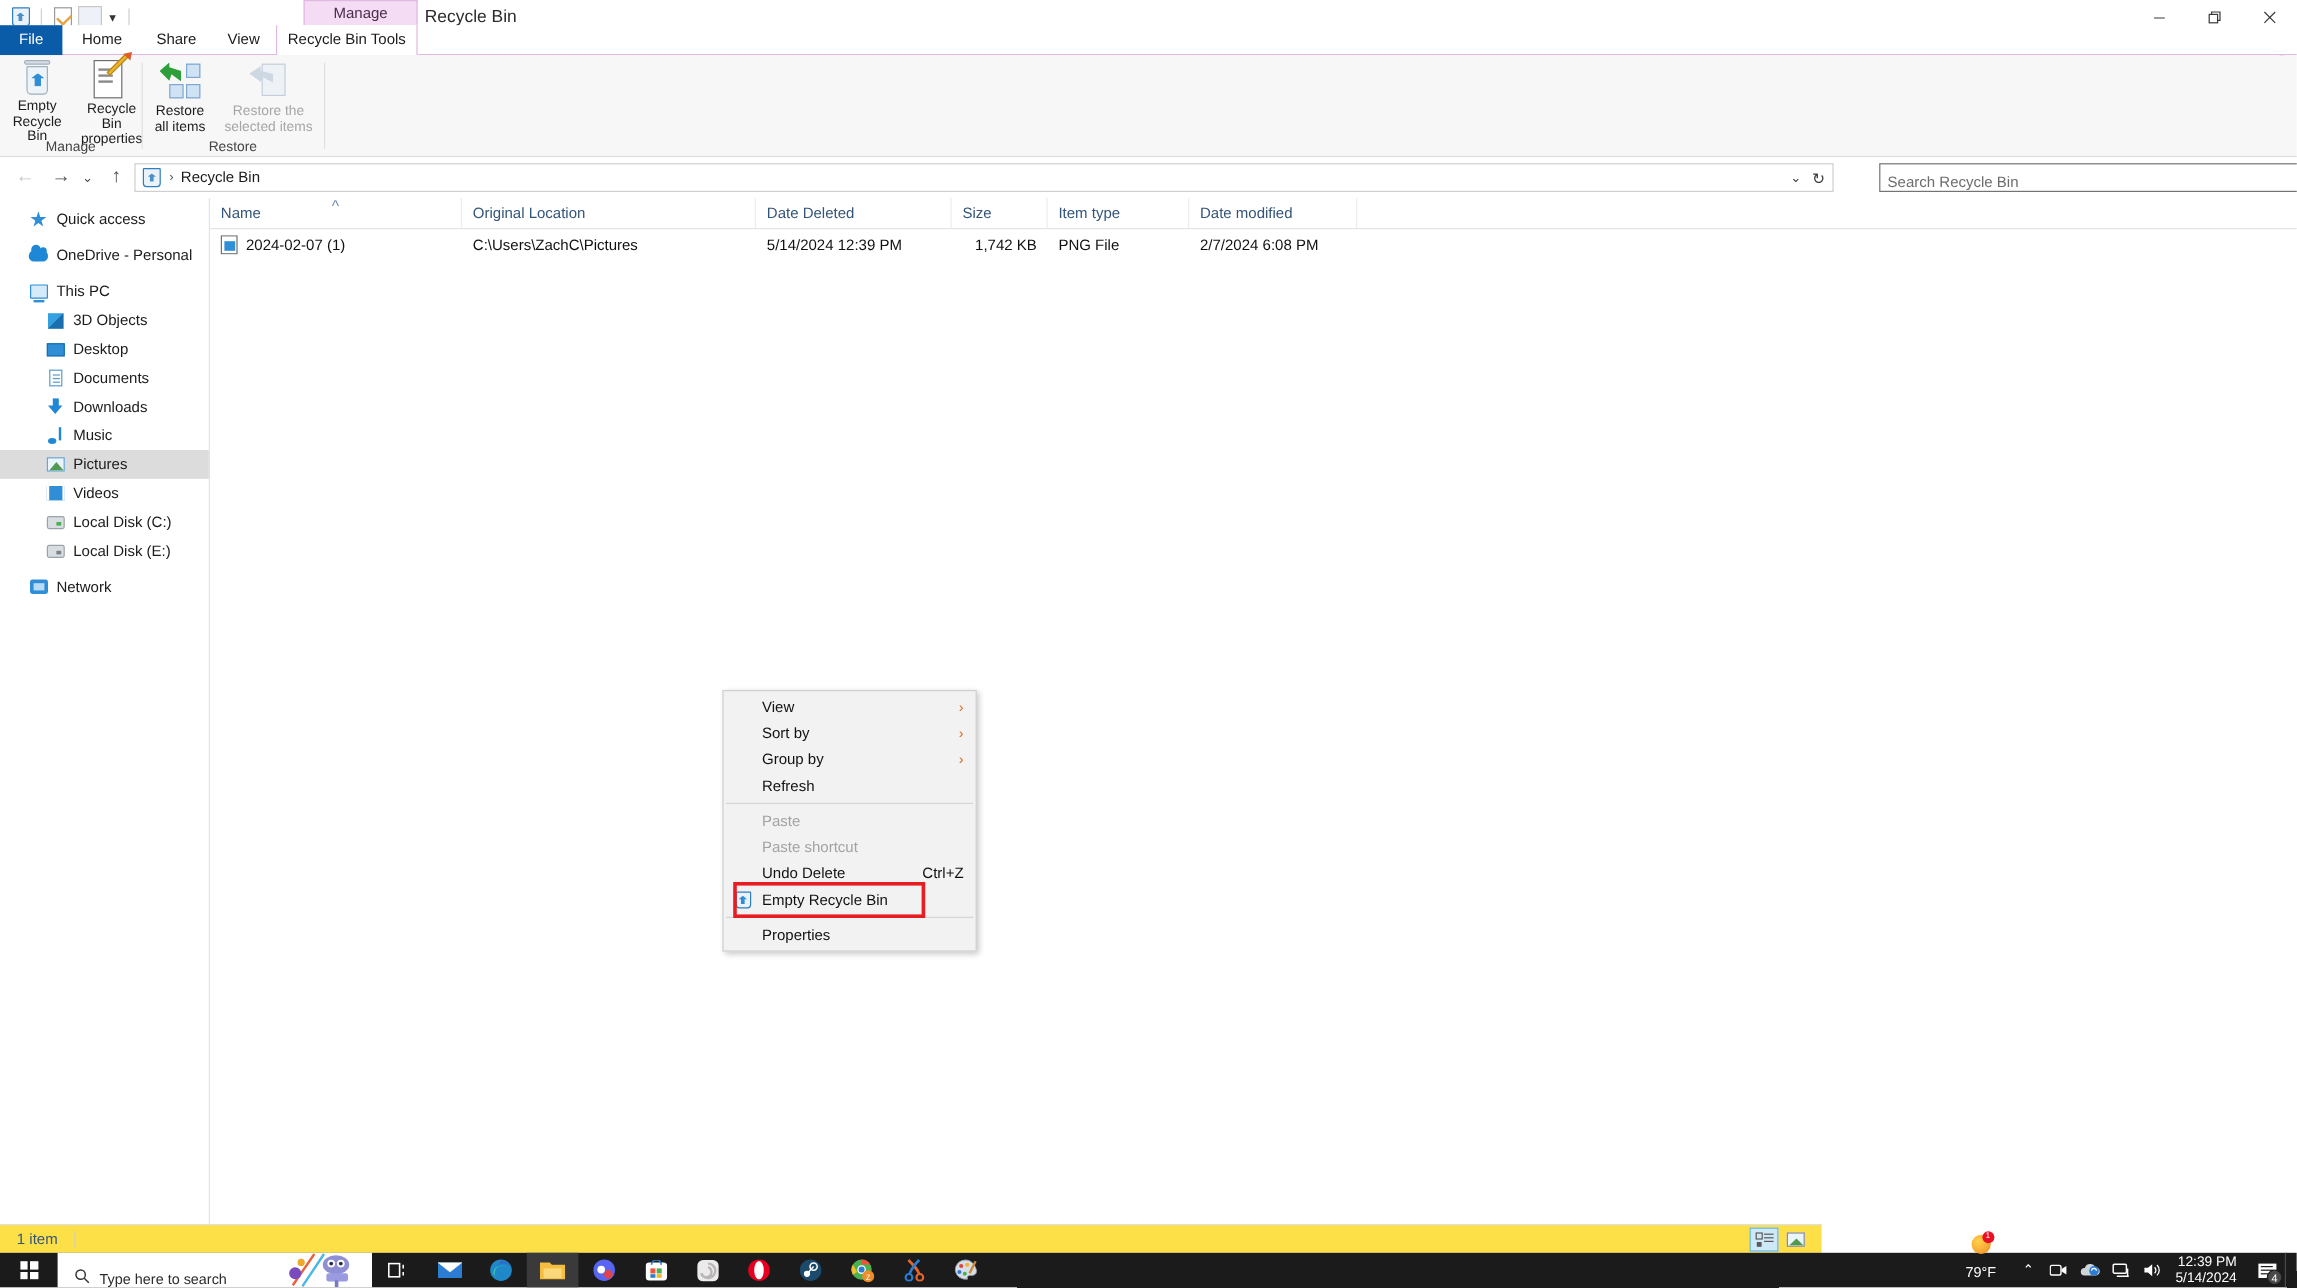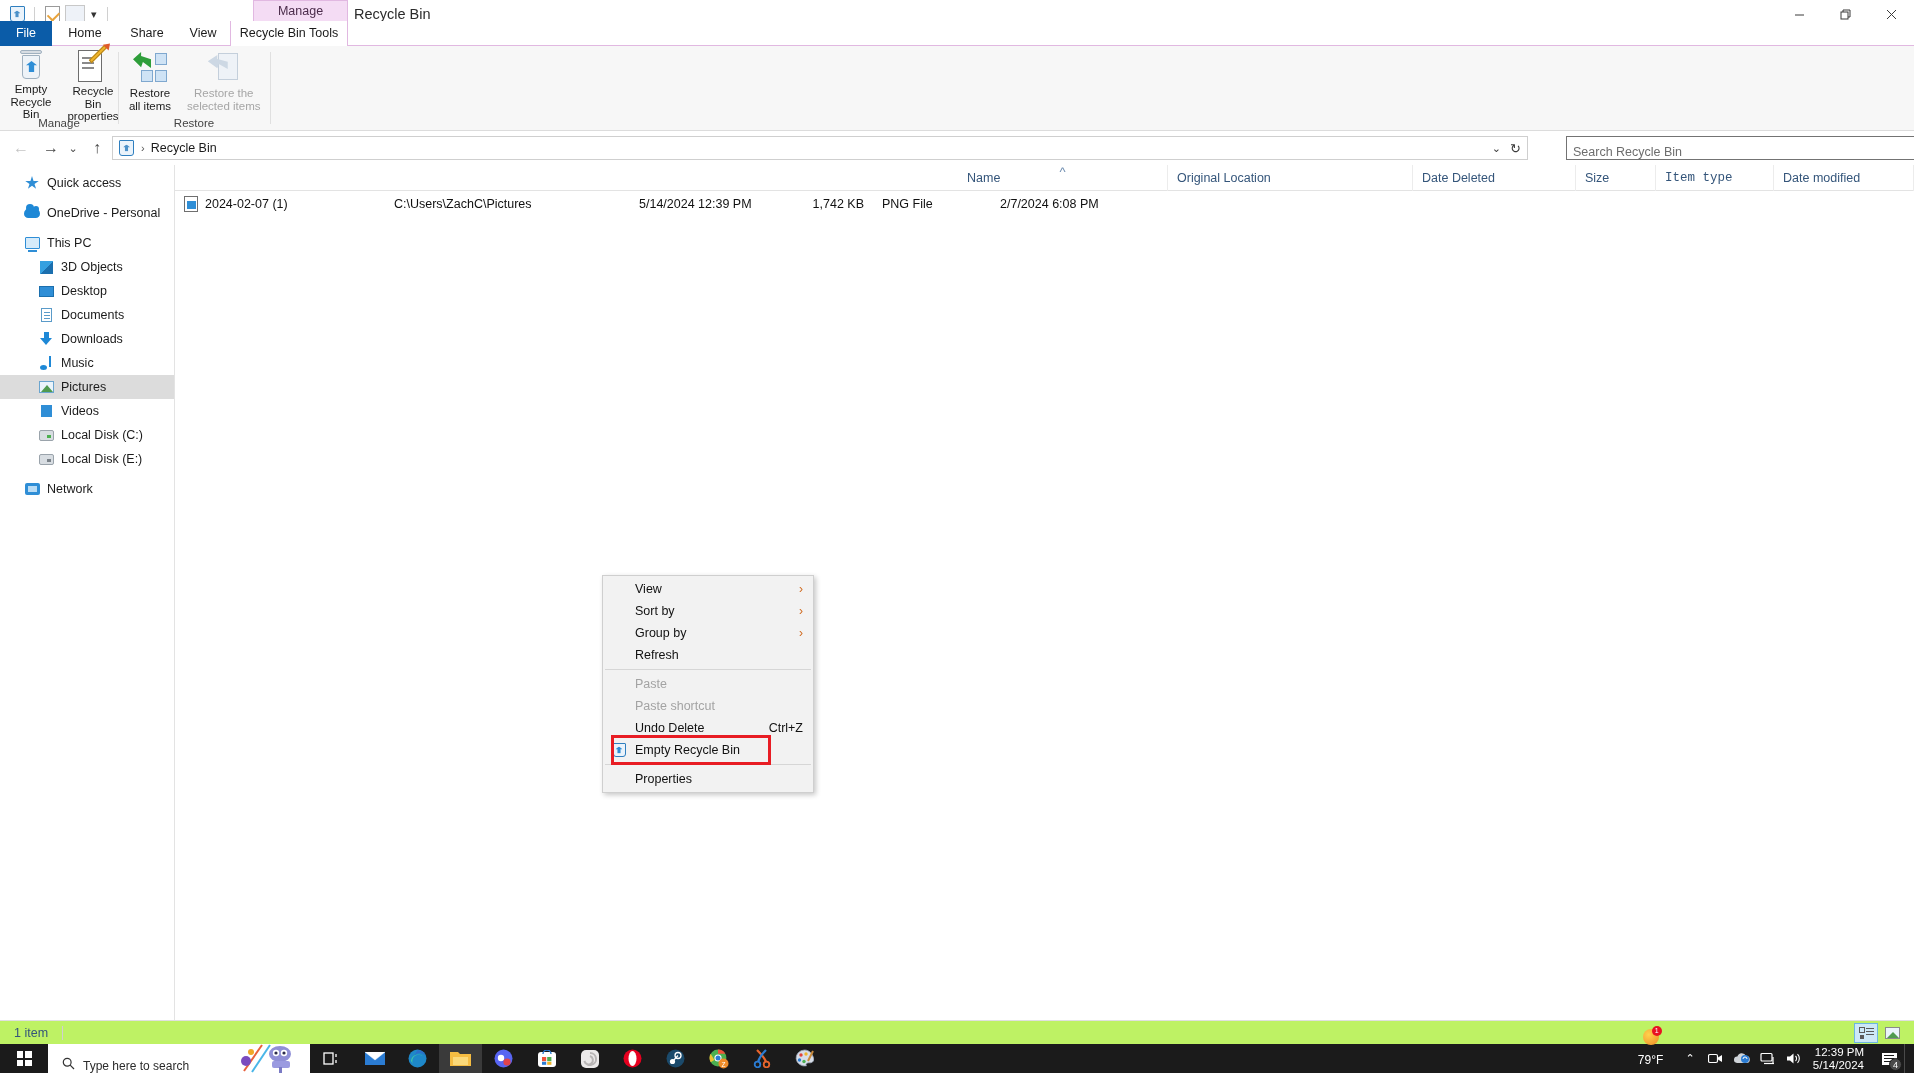--- a/index.html
+++ b/index.html
@@ -213,21 +213,21 @@
   .ic-disk{ width:15px;height:11px;background:#d8dde2;border:1px solid #9aa3ab;border-radius:2px;position:relative;}
   .ic-disk:after{content:"";position:absolute;right:2px;bottom:2px;width:4px;height:3px;background:#4caf50;}
   .ic-disk.alt:after{ background:#7a8289; }
   .ic-net{ width:15px;height:12px;background:#2f8ed6;border-radius:2px;position:relative;}
   .ic-net:after{content:"";position:absolute;left:3px;top:3px;width:9px;height:6px;background:#b9dcf5;}
 
   
   .content { position:absolute; left:175px; top:165px; width:1739px; height:855px; background:#ffffff; }
   .colhead {
     position:relative; height:26px; border-bottom:1px solid #e3e3e3;
-    display:flex; align-items:center; font-size:12.5px; color:#34557a;justify-content:flex-end;
+    display:flex; align-items:center; font-size:12.5px; color:#34557a;
   }
   .col {
     position:relative; height:26px; line-height:26px; padding-left:9px;
     border-right:1px solid #ececec; flex:0 0 auto; color:#34557a;
   }
   .col.sorted:after{
     content:"^"; position:absolute; left:50%; top:-6px; transform:translateX(-50%);
     font-size:13px; color:#6e8db0;
   }
   .row {
@@ -263,22 +263,22 @@
     background:#2f8ed6;
     clip-path: polygon(50% 0%,100% 40%,72% 40%,72% 100%,28% 100%,28% 40%,0% 40%);
   }
   .highlight-box {
     position:absolute; left:611px; top:735px; width:160px; height:30px;
     border:3px solid #e81d24; z-index:60; pointer-events:none;
   }
 
   
   .statusbar {
-    position:absolute; left:0; top:1020px; width:1914px; height:24px;
-    background:#bef264; border-top:1px solid #e0e0e0;
+    position:absolute; left:0; top:1020px; width:1518px; height:24px;
+    background:#fde047; border-top:1px solid #e0e0e0;
     display:flex; align-items:center; font-size:12.5px; color:#34557a;
   }
   .status-text { padding-left:14px; }
   .status-div { width:1px;height:14px;background:#d0d0d0; margin-left:14px; }
   .viewtoggles { margin-left:auto; display:flex; gap:2px; padding-right:10px; }
   .vt { width:24px;height:20px; display:flex;align-items:center;justify-content:center; }
   .vt.active { background:#cde8f7; border:1px solid #6cb7e0; }
   .vt-details { width:15px;height:12px; position:relative; }
   .vt-details:before{content:"";position:absolute;left:0;top:0;width:4px;height:4px;border:1px solid #5a5a5a;box-shadow:0 7px 0 -1px #5a5a5a;}
   .vt-details:after{content:"";position:absolute;right:0;top:1px;width:8px;height:1.5px;background:#5a5a5a;box-shadow:0 3px 0 #5a5a5a,0 6px 0 #5a5a5a;}
@@ -555,21 +555,21 @@
       <span>Network</span>
     </div>
   </div>
 
   <div class="content">
     <div class="colhead">
       <div class="col sorted" style="width:210px;">Name</div>
       <div class="col" style="width:245px;">Original Location</div>
       <div class="col" style="width:163px;">Date Deleted</div>
       <div class="col" style="width:80px;">Size</div>
-      <div class="col" style="width:118px;font-family:Liberation Mono, monospace;">Item type</div>
+      <div class="col" style="width:118px;">Item type</div>
       <div class="col" style="width:140px;">Date modified</div>
     </div>
 
     <div class="row">
       <div class="cell" style="width:210px;">
         <span class="file-ico"></span>
         <span>2024-02-07 (1)</span>
       </div>
       <div class="cell" style="width:245px;">C:\Users\ZachC\Pictures</div>
       <div class="cell" style="width:163px;">5/14/2024 12:39 PM</div>

